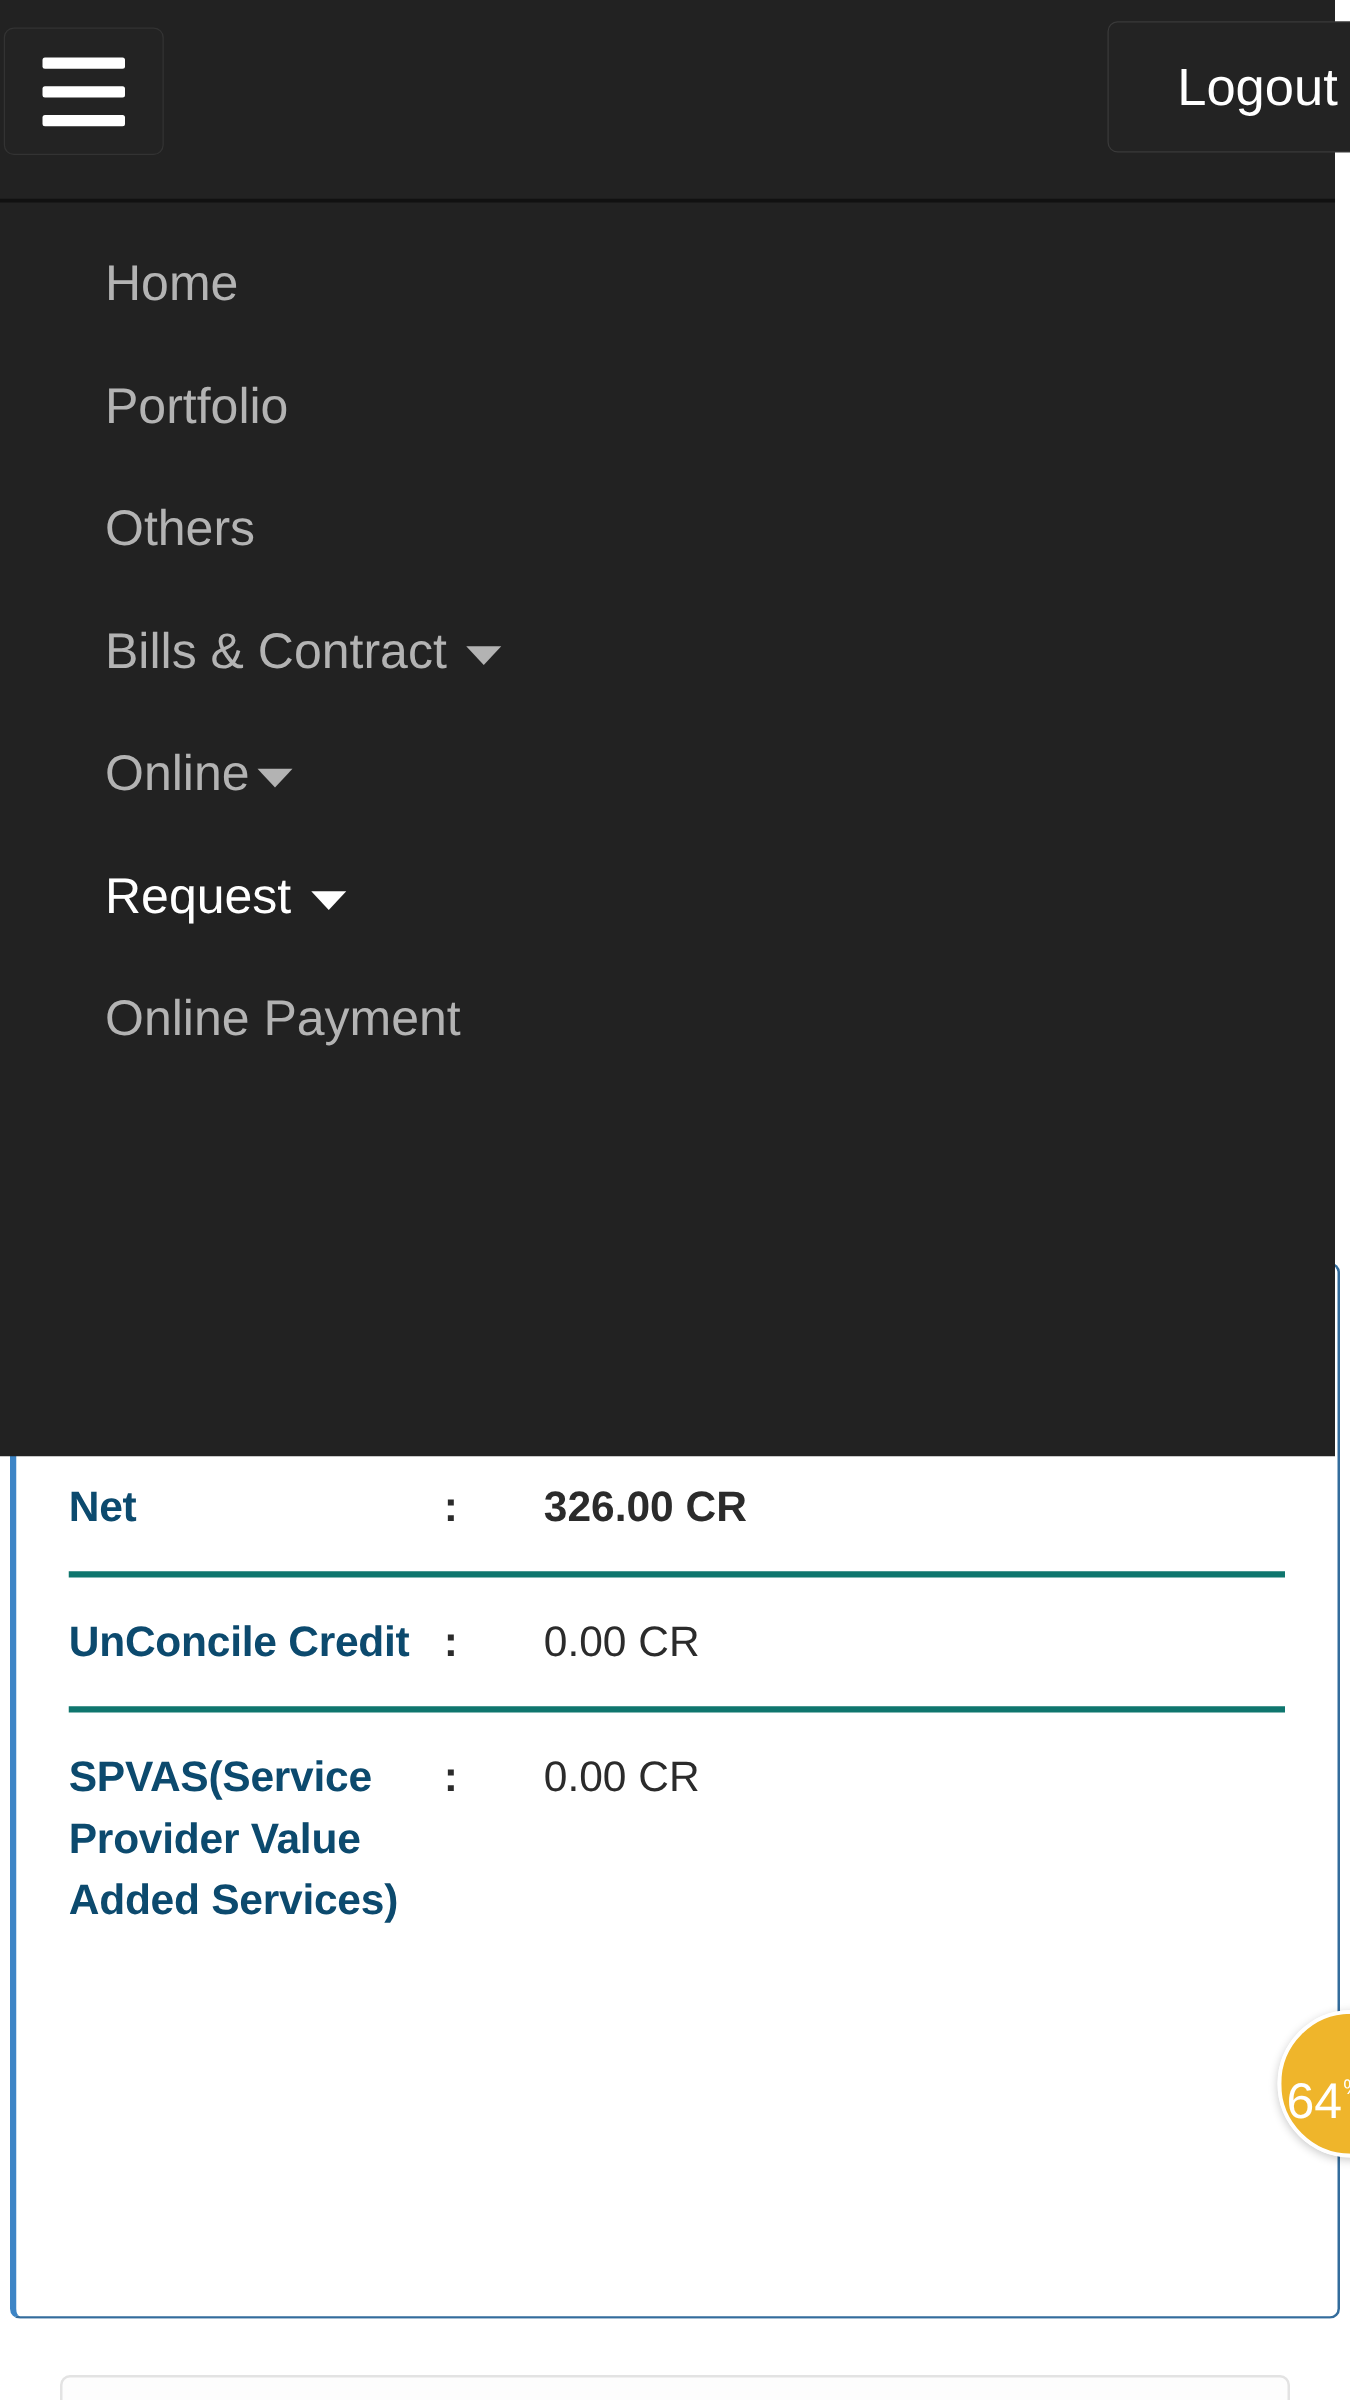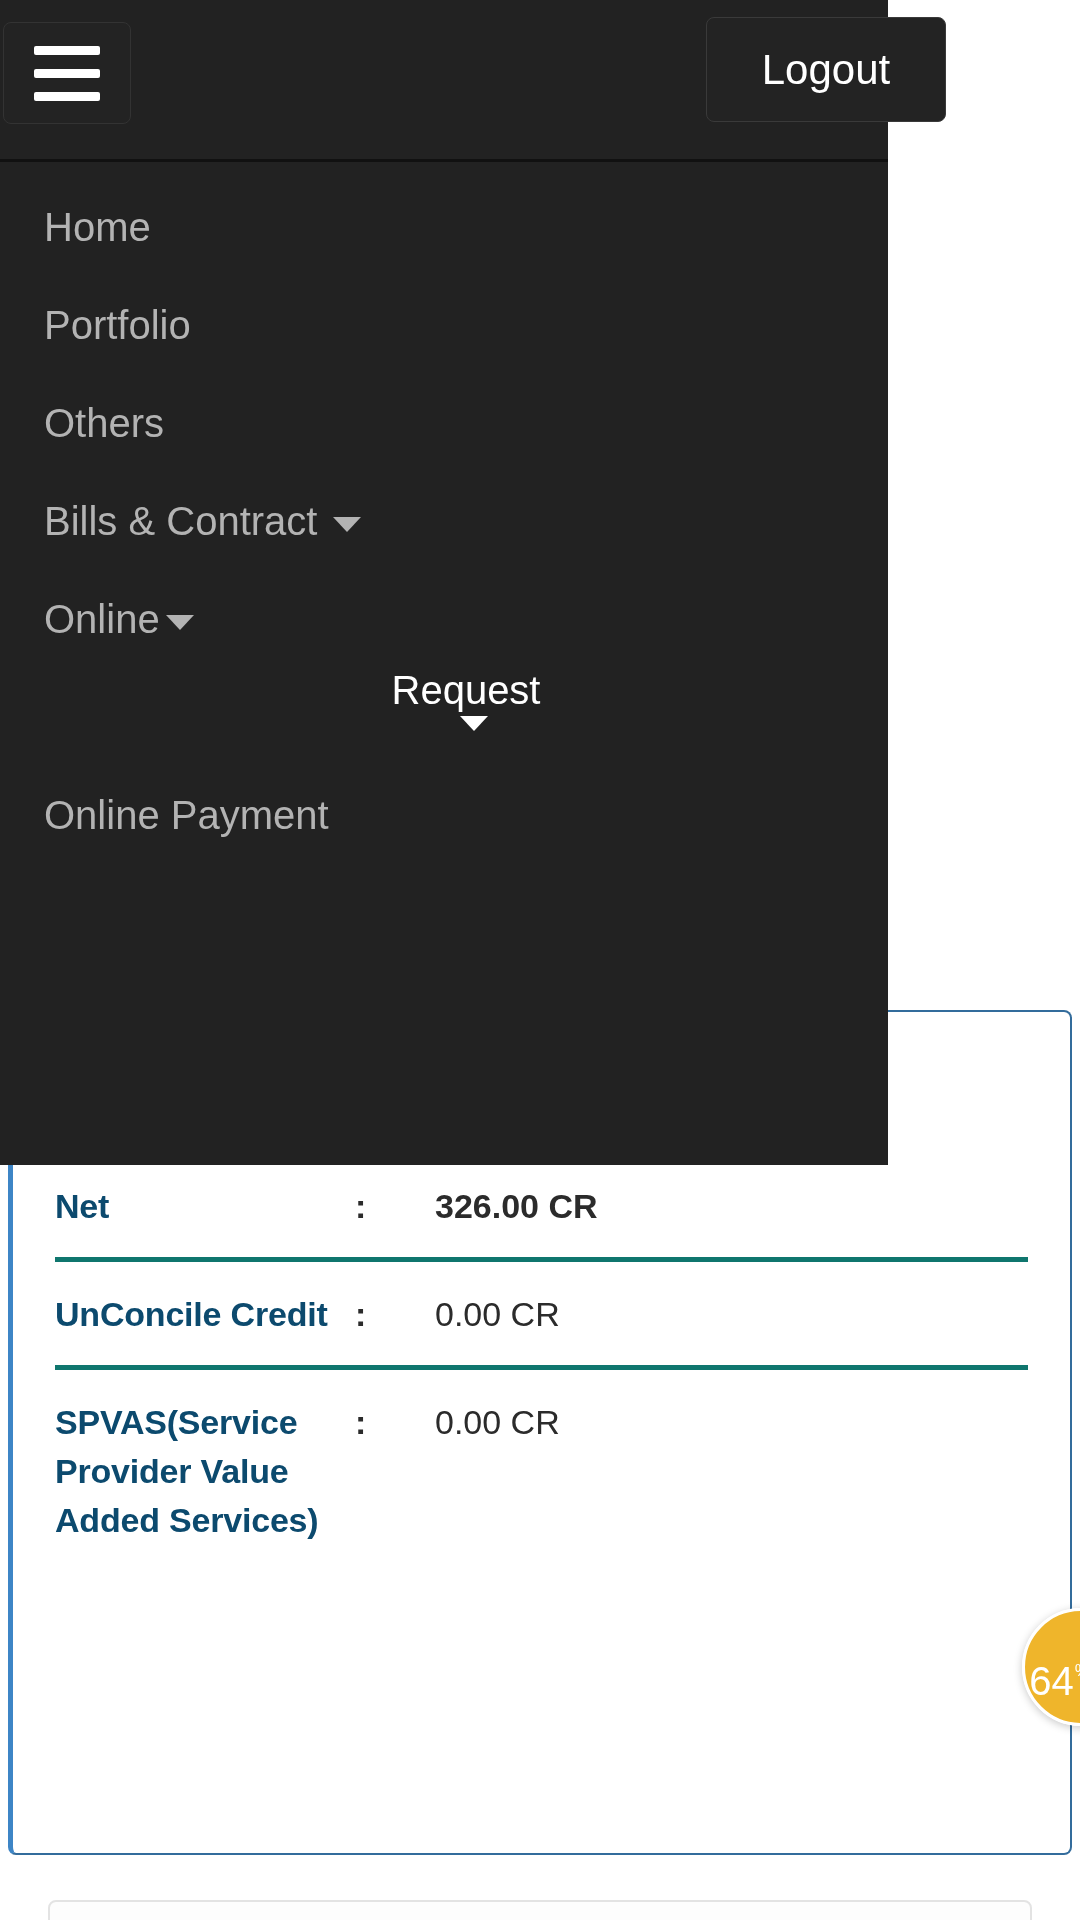--- a/index.html
+++ b/index.html
@@ -83,21 +83,21 @@
     white-space:nowrap;
   }
   .pct-badge .pct-sign {
     font-size:17px;
     vertical-align:super;
     position:relative; top:-4px; left:1px;
   }
 
   
   .nav-overlay {
-    position:absolute; left:0; top:0; width:888px; height:1165px;
+    position:absolute; left:0; top:0; width:1068px; height:1165px;
     background:#222222;
   }
   .topbar {
     position:relative; height:162px; width:100%;
     background:#222222;
     border-bottom:3px solid #111111;
   }
   .btn-hamburger {
     position:absolute; left:3px; top:22px;
     width:128px; height:102px;
@@ -122,31 +122,32 @@
     display:flex; align-items:center; justify-content:center;
     padding:0 34px;
     cursor:pointer;
     font-family:"Liberation Sans", sans-serif;
   }
 
   .nav-list {
     position:relative;
     padding:16px 0 0 0;
     list-style:none;
+    margin-left:40px;
   }
   .nav-item {
     display:flex; align-items:center;
     height:98px;
     padding-left:44px;
     color:#b3b3b3;
     font-size:40px;
     cursor:pointer;
     white-space:nowrap;
   }
-  .nav-item.active { color:#ffffff;flex-direction:column; }
+  .nav-item.active { color:#ffffff; }
   .nav-item .caret {
     display:inline-block;
     width:0; height:0;
     margin-left:16px;
     border-left:14px solid transparent;
     border-right:14px solid transparent;
     border-top:15px solid #b3b3b3;
     position:relative; top:3px;
   }
   .nav-item.active .caret { border-top-color:#ffffff; }

